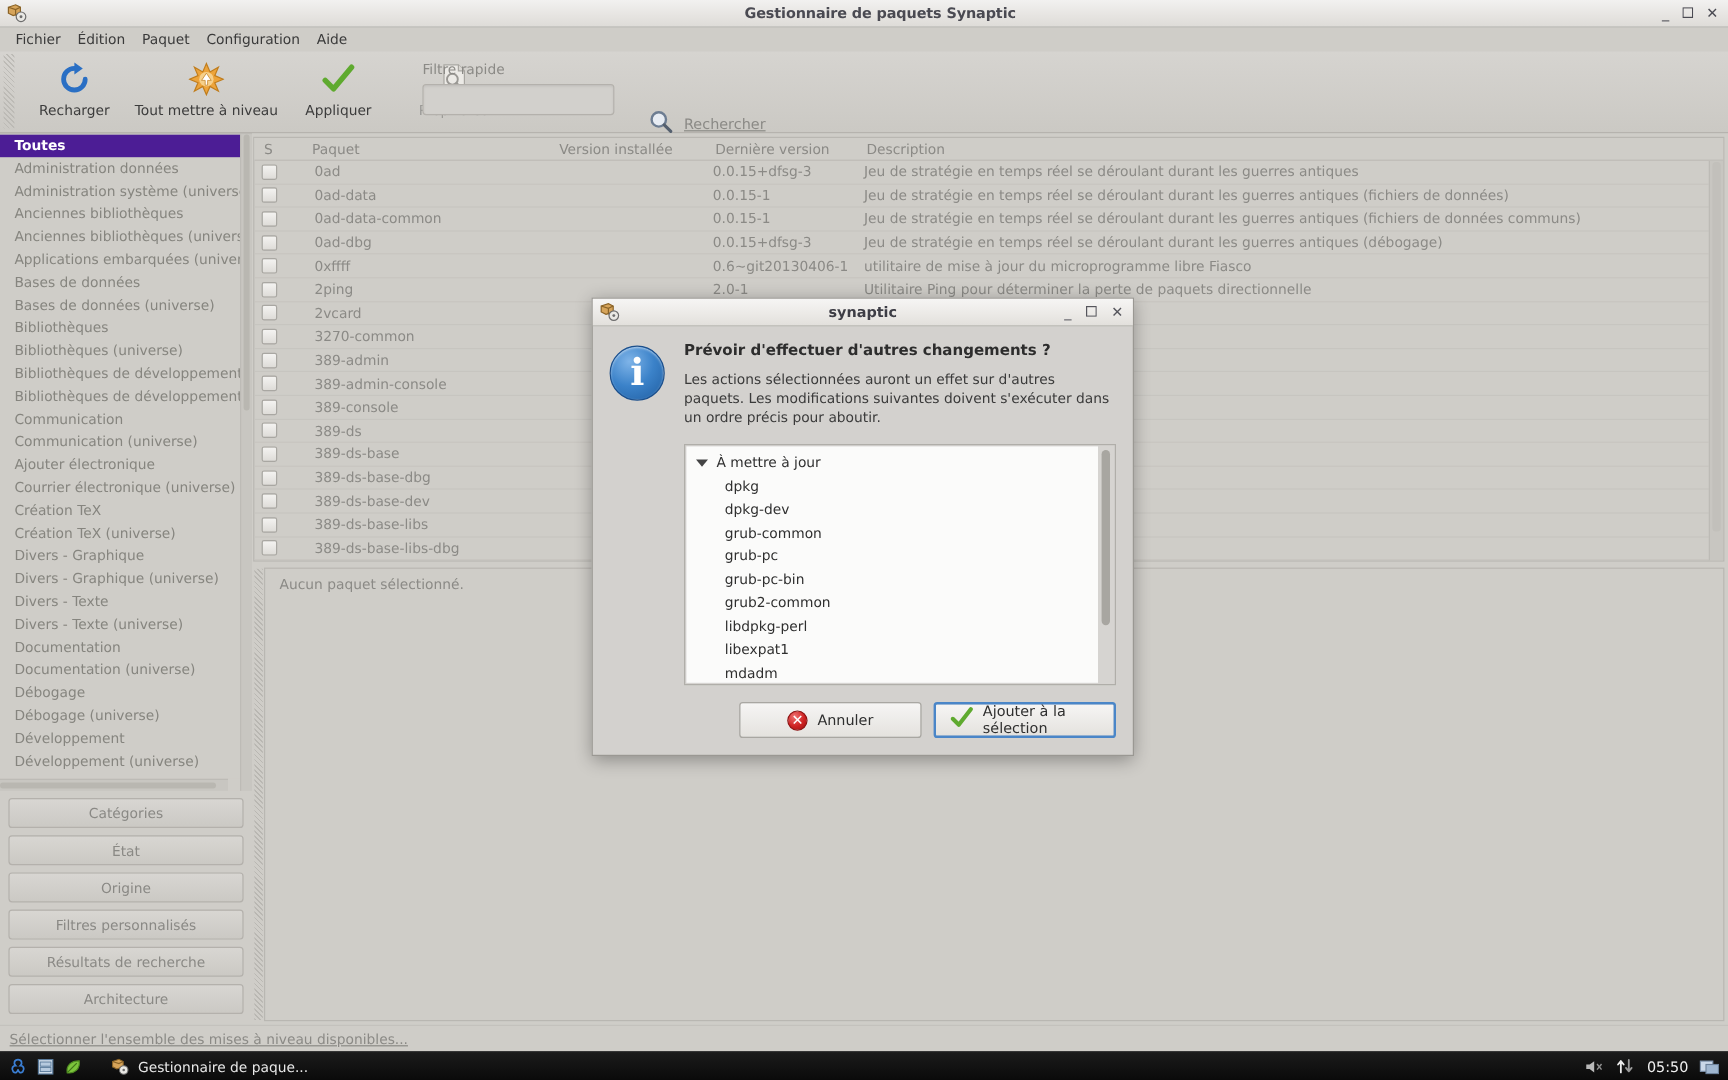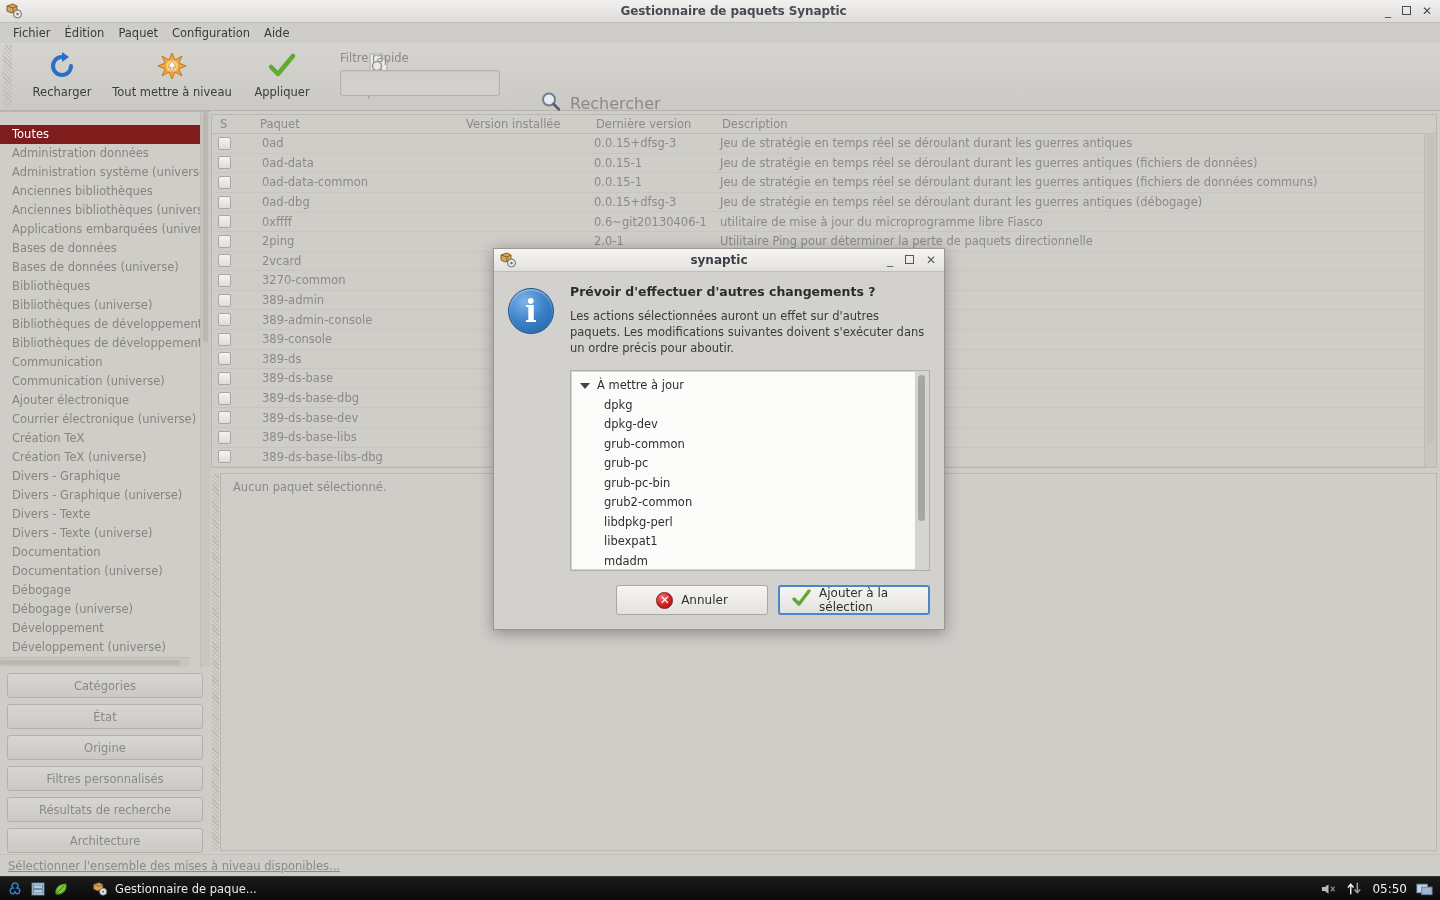--- a/index.html
+++ b/index.html
@@ -64,32 +64,32 @@
   .tbitem {
     width: 96px; padding-top: 6px;
     display: flex; flex-direction: column; align-items: center;
     cursor: default;
   }
   .tbitem.wide { width: 124px; }
   .tbitem .ico { height: 34px; display:flex; align-items:center; justify-content:center; }
   .tbitem .lbl { font-size: 11.5px; color: #3c3c3c; margin-top: 2px; white-space: nowrap; }
   .tbitem.disabled .lbl { color: #9b9a96; }
 
-  .quickfilter { position: absolute; left: 340px; top: 8px; }
+  .quickfilter { position: absolute; left: 352px; top: 8px; }
   .quickfilter .qf-lbl { font-size: 11.5px; color: #8b8a86; margin-bottom: 5px; }
   .qf-input {
     width: 160px; height: 26px; background: #d2d0cc;
     border: 1px solid #b4b1ac; border-radius: 3px;
     box-shadow: inset 0 1px 2px rgba(0,0,0,.07);
   }
   .searchbtn {
     position: absolute; left: 540px; top: 60px; transform: translateY(-50%);
     display: flex; align-items: center; gap: 8px; cursor: default;
   }
-  .searchbtn .lbl { font-size: 16px; color: #8b8a86; }
+  .searchbtn .lbl { font-size: 12px; color: #8b8a86; text-decoration: underline; }
 
   
   .body { flex: 1 1 auto; display: flex; min-height: 0; }
 
   
   .sidebar {
     width: 210px; flex: 0 0 210px; background: #cfcdc8;
     display: flex; flex-direction: column; padding: 0;
   }
   .catlist-wrap {
@@ -98,21 +98,21 @@
     border-top: 1px solid #b9b7b2;
   }
   .catlist {
     flex: 1 1 auto; overflow: hidden; position: relative;
     background: #cfcdc8;
   }
   .cat {
     height: 19px; line-height: 19px; padding-left: 12px;
     font-size: 11.5px; color: #86857f; white-space: nowrap; cursor: default;
   }
-  .cat.selected { background: #7f1d1d; color: #ffffff; font-weight: normal; margin-top: 13px; }
+  .cat.selected { background: #4c1d95; color: #ffffff; font-weight: bold; }
   .cat-vscroll {
     width: 10px; flex: 0 0 10px; background: #c8c6c1;
     border-left: 1px solid #bdbbb6; position: relative;
   }
   .cat-vscroll .thumb {
     position: absolute; left: 2px; right: 2px; top: 0; height: 230px;
     background: #b9b7b1; border-radius: 3px;
   }
   .cat-hscroll {
     height: 10px; background: #c8c6c1; border-top: 1px solid #bdbbb6;

